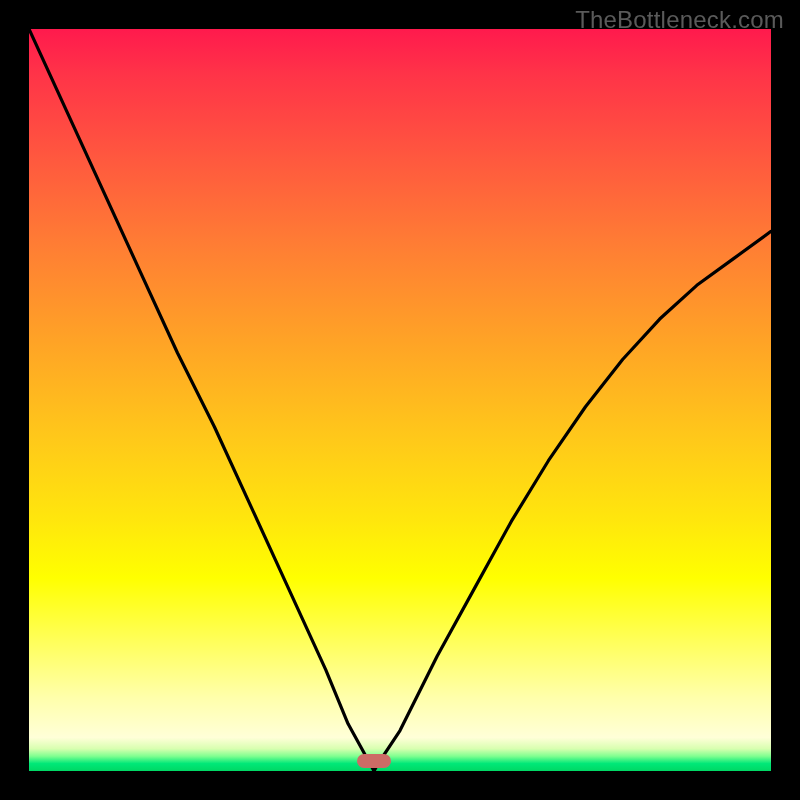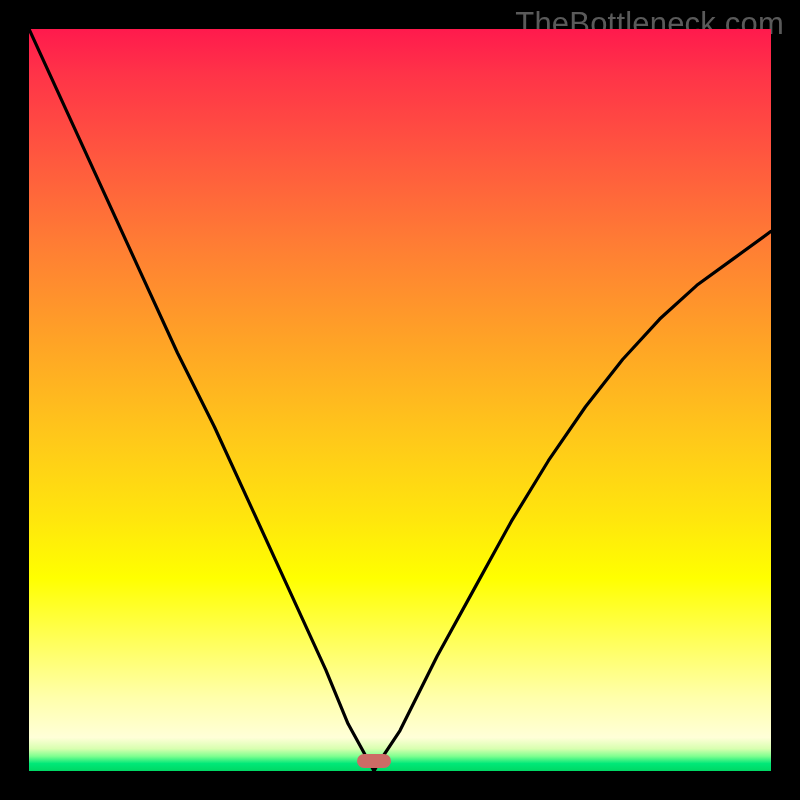--- a/index.html
+++ b/index.html
@@ -33,21 +33,21 @@
       #80ff90 98%,
       #00e878 99%,
       #00d864 100%
     );
   }
   .watermark {
     position: absolute;
     top: 6px;
     right: 16px;
     color: #5a5a5a;
-    font-size: 31px;
+    font-size: 24px;
     letter-spacing: 0.2px;
     font-weight: 400;
   }
   svg.curve {
     position: absolute;
     left: 0;
     top: 0;
     width: 742px;
     height: 742px;
     pointer-events: none;

